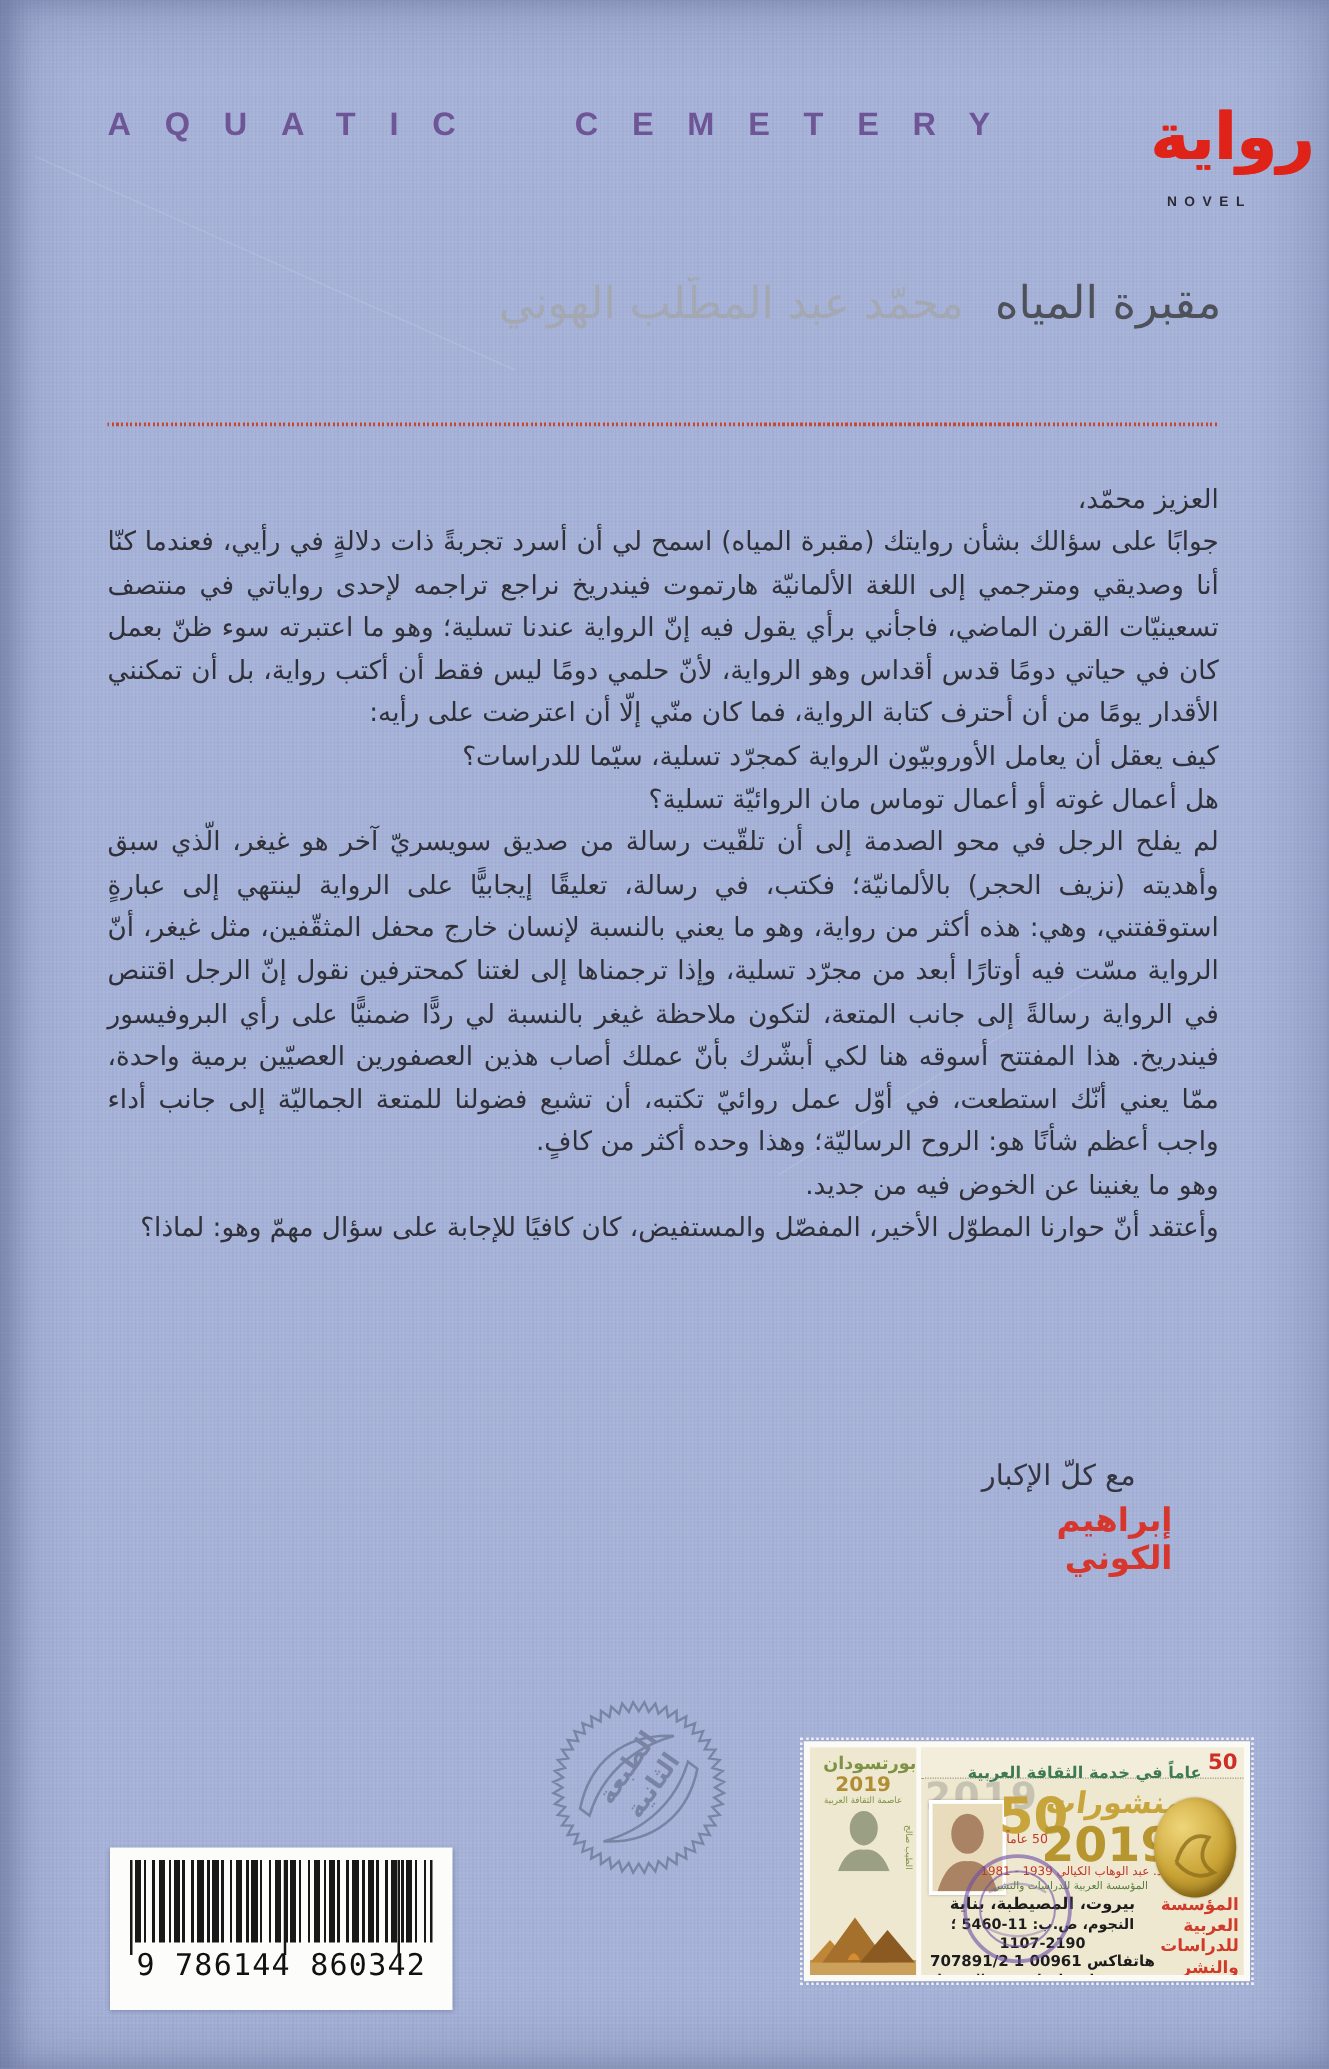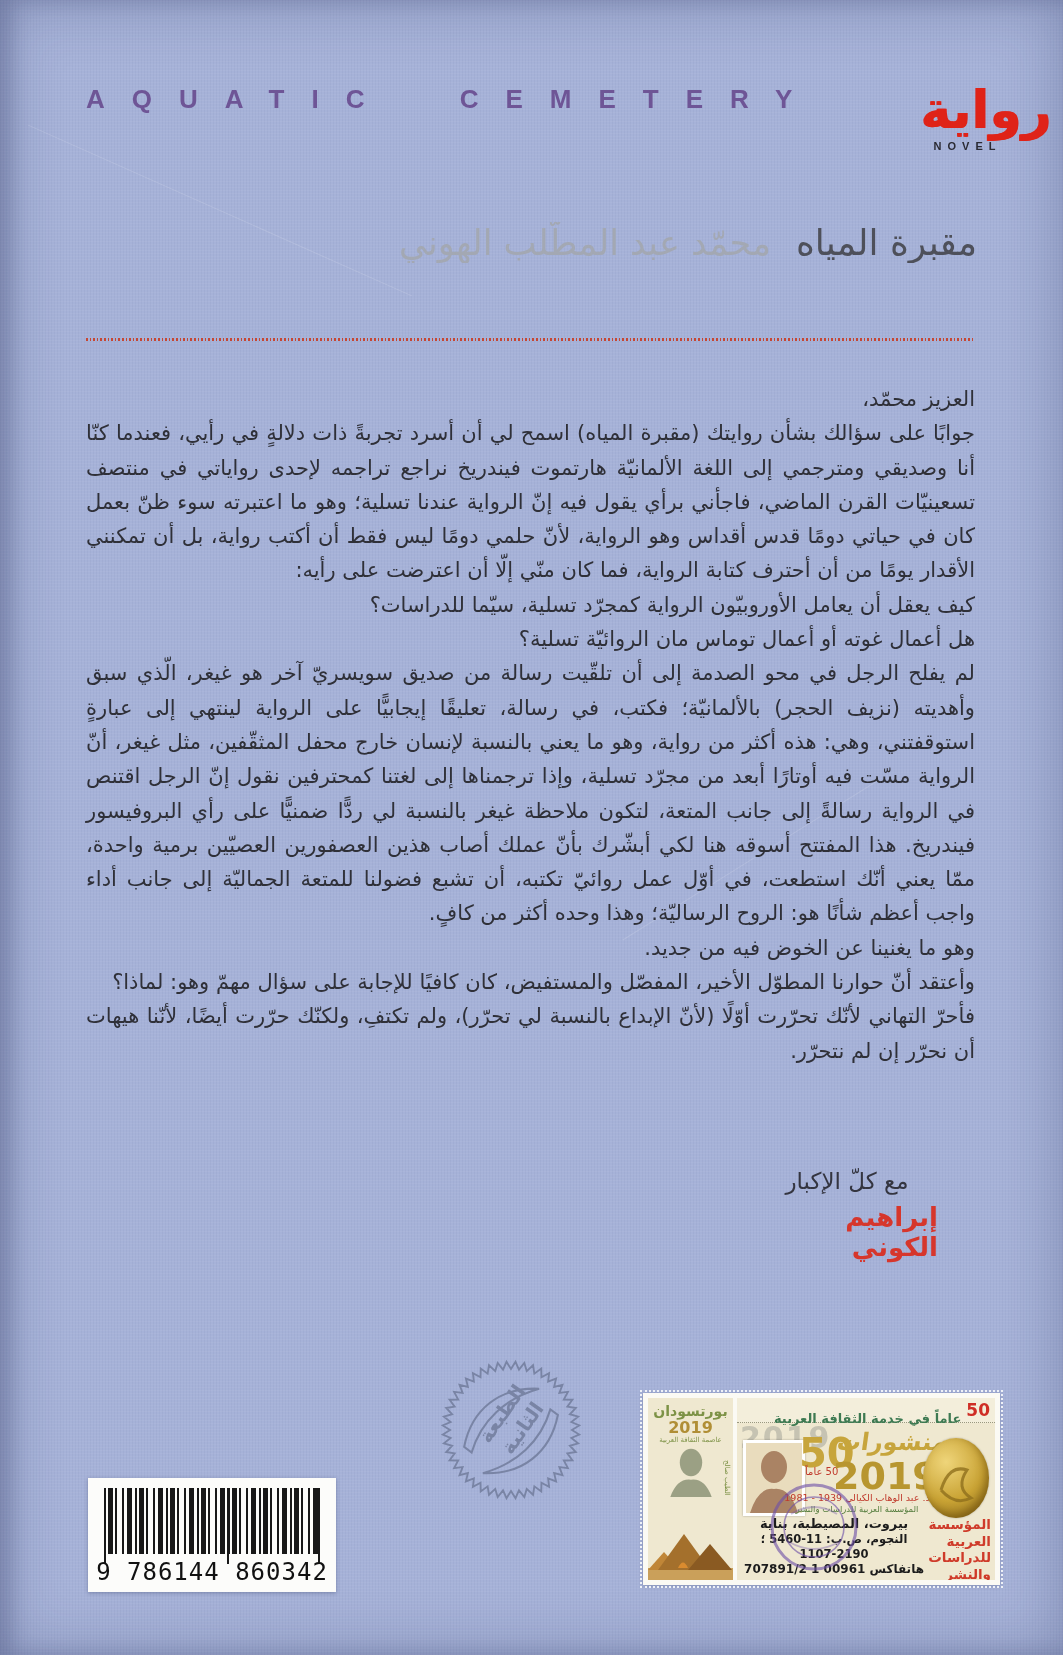--- a/index.html
+++ b/index.html
@@ -14,21 +14,21 @@
   .crease.c1{width:420px;left:10px;top:210px;transform:rotate(24deg);}
   .crease.c2{width:300px;left:600px;top:860px;transform:rotate(-32deg);}
 
   
   .en-title{position:absolute;top:84px;left:86px;color:#6e5596;
     font-family:"Liberation Sans",sans-serif;font-size:26px;font-weight:600;
     letter-spacing:27px;word-spacing:34px;white-space:nowrap;}
   .logo{position:absolute;top:84px;left:920px;width:95px;text-align:center;}
   .logo-ar{font-size:52px;line-height:52px;font-weight:bold;color:#df2318;
     letter-spacing:-2px;text-shadow:1px 0 #df2318;}
-  .logo-en{margin-top:4px;font-family:"Liberation Sans",sans-serif;font-size:11px;
+  .logo-en{margin-top:20px;font-family:"Liberation Sans",sans-serif;font-size:11px;
     letter-spacing:6px;color:#2a2a33;font-weight:bold;}
 
   
   .title-line{position:absolute;top:222px;right:86px;left:60px;direction:rtl;
     white-space:nowrap;overflow:hidden;}
   .title-ar{font-size:36px;font-weight:normal;color:#4e505a;}
   .author-ar{font-size:35px;font-weight:normal;color:#a3a8b3;margin-right:20px;}
   .dotted-rule{position:absolute;top:338px;left:86px;right:88px;height:2.5px;
     background:repeating-linear-gradient(90deg,#c64733 0 1.6px,transparent 1.6px 3.6px);}
 
@@ -50,21 +50,21 @@
     color:#6d7897;font-weight:bold;}
   .seal-text span{font-size:20px;line-height:25px;}
 
   
   .stamp-block{position:absolute;left:643px;top:1393px;width:357px;height:192px;
     background:#fbfaf4;display:flex;gap:4px;padding:5px;box-sizing:border-box;
     outline:2px dotted #eef1f7;outline-offset:1px;box-shadow:0 1px 4px rgba(20,30,70,.25);}
   .stamp{background:#efe8d0;position:relative;overflow:hidden;}
   .stamp-left{width:85px;}
   .stamp-right{flex:1;}
-  .sl-city{margin-top:5px;text-align:center;font-size:14px;font-weight:bold;color:#7d9246;}
+  .sl-city{margin-top:5px;text-align:right;font-size:14px;font-weight:bold;color:#7d9246;}
   .sl-year{text-align:center;font-size:16px;font-weight:bold;color:#b08e35;line-height:17px;}
   .sl-sub{text-align:center;font-size:7px;color:#7d9246;direction:rtl;}
   .sl-portrait{display:block;margin:3px auto 0;}
   .sl-caption{position:absolute;right:2px;top:62px;writing-mode:vertical-rl;
     font-size:7px;color:#7d9246;direction:rtl;}
   .sl-pyramids{position:absolute;bottom:0;left:0;width:100%;height:56px;}
 
   .sr-header{height:24px;display:flex;direction:rtl;align-items:center;gap:5px;
     padding:0 5px;border-bottom:1.5px dotted #9a987f;background:#f3eedb;}
   .sr-h-num{color:#cf2e26;font-weight:bold;font-size:17px;}
@@ -90,22 +90,22 @@
   .sr-url{font-size:13.5px;font-weight:bold;direction:ltr;line-height:16px;
     font-family:"Liberation Sans",sans-serif;}
   .sr-postmark{position:absolute;left:32px;top:84px;width:90px;height:90px;opacity:.62;}
   .sr-coin{position:absolute;left:186px;top:40px;width:66px;height:80px;border-radius:50%;
     background:radial-gradient(circle at 35% 30%,#efd57a,#c9a334 55%,#8f6f1d);
     box-shadow:inset -3px -4px 8px rgba(90,60,0,.5),0 0 2px rgba(0,0,0,.3);}
   .sr-selvage{position:absolute;left:190px;top:118px;width:64px;direction:rtl;
     text-align:right;color:#cf3b2a;font-weight:bold;font-size:13.5px;line-height:16.5px;}
 
   
-  .barcode{position:absolute;left:88px;top:1478px;width:248px;height:114px;background:#fcfcfa;
-    box-shadow:0 1px 4px rgba(20,30,70,.3);}
+  .barcode{position:absolute;left:88px;top:1478px;width:248px;height:130px;background:#fcfcfa;
+    box-shadow:0 1px 4px rgba(20,30,70,.3);padding-left:26px;}
   .bars{position:absolute;left:16px;right:16px;top:10px;height:66px;
     background-image:
       repeating-linear-gradient(90deg,#181818 0 2px,transparent 2px 4px,#181818 4px 9px,
         transparent 9px 11px,#181818 11px 13px,transparent 13px 18px,#181818 18px 20px,
         transparent 20px 23px,#181818 23px 28px,transparent 28px 31px);}
   .guard{position:absolute;top:10px;width:2px;height:76px;background:#181818;}
   .guard.g1{left:16px;} .guard.g2{left:139px;} .guard.g3{left:230px;}
   .barcode-num{position:absolute;left:0;right:0;top:80px;text-align:center;
     font-family:"DejaVu Sans Mono",monospace;font-size:24px;color:#111;letter-spacing:1px;}
 </style>
@@ -131,21 +131,20 @@
   <div class="dotted-rule"></div>
 
   <div class="letter">
     <p>العزيز محمّد،</p>
     <p>جوابًا على سؤالك بشأن روايتك (مقبرة المياه) اسمح لي أن أسرد تجربةً ذات دلالةٍ في رأيي، فعندما كنّا أنا وصديقي ومترجمي إلى اللغة الألمانيّة هارتموت فيندريخ نراجع تراجمه لإحدى رواياتي في منتصف تسعينيّات القرن الماضي، فاجأني برأي يقول فيه إنّ الرواية عندنا تسلية؛ وهو ما اعتبرته سوء ظنّ بعمل كان في حياتي دومًا قدس أقداس وهو الرواية، لأنّ حلمي دومًا ليس فقط أن أكتب رواية، بل أن تمكنني الأقدار يومًا من أن أحترف كتابة الرواية، فما كان منّي إلّا أن اعترضت على رأيه:</p>
     <p>كيف يعقل أن يعامل الأوروبيّون الرواية كمجرّد تسلية، سيّما للدراسات؟</p>
     <p>هل أعمال غوته أو أعمال توماس مان الروائيّة تسلية؟</p>
     <p>لم يفلح الرجل في محو الصدمة إلى أن تلقّيت رسالة من صديق سويسريّ آخر هو غيغر، الّذي سبق وأهديته (نزيف الحجر) بالألمانيّة؛ فكتب، في رسالة، تعليقًا إيجابيًّا على الرواية لينتهي إلى عبارةٍ استوقفتني، وهي: هذه أكثر من رواية، وهو ما يعني بالنسبة لإنسان خارج محفل المثقّفين، مثل غيغر، أنّ الرواية مسّت فيه أوتارًا أبعد من مجرّد تسلية، وإذا ترجمناها إلى لغتنا كمحترفين نقول إنّ الرجل اقتنص في الرواية رسالةً إلى جانب المتعة، لتكون ملاحظة غيغر بالنسبة لي ردًّا ضمنيًّا على رأي البروفيسور فيندريخ. هذا المفتتح أسوقه هنا لكي أبشّرك بأنّ عملك أصاب هذين العصفورين العصيّين برمية واحدة، ممّا يعني أنّك استطعت، في أوّل عمل روائيّ تكتبه، أن تشبع فضولنا للمتعة الجماليّة إلى جانب أداء واجب أعظم شأنًا هو: الروح الرساليّة؛ وهذا وحده أكثر من كافٍ.</p>
     <p>وهو ما يغنينا عن الخوض فيه من جديد.</p>
     <p>وأعتقد أنّ حوارنا المطوّل الأخير، المفصّل والمستفيض، كان كافيًا للإجابة على سؤال مهمّ وهو: لماذا؟</p>
-    <p>فأحرّ التهاني لأنّك تحرّرت أوّلًا (لأنّ الإبداع بالنسبة لي تحرّر)، ولم تكتفِ، ولكنّك حرّرت أيضًا، لأنّنا هيهات أن نحرّر إن لم نتحرّر.</p>
   </div>
 
   <div class="closing-block">
     <div class="closing">مع كلّ الإكبار</div>
     <div class="signature">إبراهيم الكوني</div>
   </div>
 
   <div class="seal">
     <svg viewBox="-80 -80 160 160">
       <polygon points="65.0,0.0 72.8,4.8 64.4,8.5 71.6,14.2 62.8,16.8 69.1,23.5 60.1,24.9 65.5,32.3 56.3,32.5 60.7,40.6 51.6,39.6 54.9,48.1 46.0,46.0 48.1,54.9 39.6,51.6 40.6,60.7 32.5,56.3 32.3,65.5 24.9,60.1 23.5,69.1 16.8,62.8 14.2,71.6 8.5,64.4 4.8,72.8 0.0,65.0 -4.8,72.8 -8.5,64.4 -14.2,71.6 -16.8,62.8 -23.5,69.1 -24.9,60.1 -32.3,65.5 -32.5,56.3 -40.6,60.7 -39.6,51.6 -48.1,54.9 -46.0,46.0 -54.9,48.1 -51.6,39.6 -60.7,40.6 -56.3,32.5 -65.5,32.3 -60.1,24.9 -69.1,23.5 -62.8,16.8 -71.6,14.2 -64.4,8.5 -72.8,4.8 -65.0,0.0 -72.8,-4.8 -64.4,-8.5 -71.6,-14.2 -62.8,-16.8 -69.1,-23.5 -60.1,-24.9 -65.5,-32.3 -56.3,-32.5 -60.7,-40.6 -51.6,-39.6 -54.9,-48.1 -46.0,-46.0 -48.1,-54.9 -39.6,-51.6 -40.6,-60.7 -32.5,-56.3 -32.3,-65.5 -24.9,-60.1 -23.5,-69.1 -16.8,-62.8 -14.2,-71.6 -8.5,-64.4 -4.8,-72.8 -0.0,-65.0 4.8,-72.8 8.5,-64.4 14.2,-71.6 16.8,-62.8 23.5,-69.1 24.9,-60.1 32.3,-65.5 32.5,-56.3 40.6,-60.7 39.6,-51.6 48.1,-54.9 46.0,-46.0 54.9,-48.1 51.6,-39.6 60.7,-40.6 56.3,-32.5 65.5,-32.3 60.1,-24.9 69.1,-23.5 62.8,-16.8 71.6,-14.2 64.4,-8.5 72.8,-4.8" fill="none" stroke="#6d7897" stroke-width="2"></polygon>

